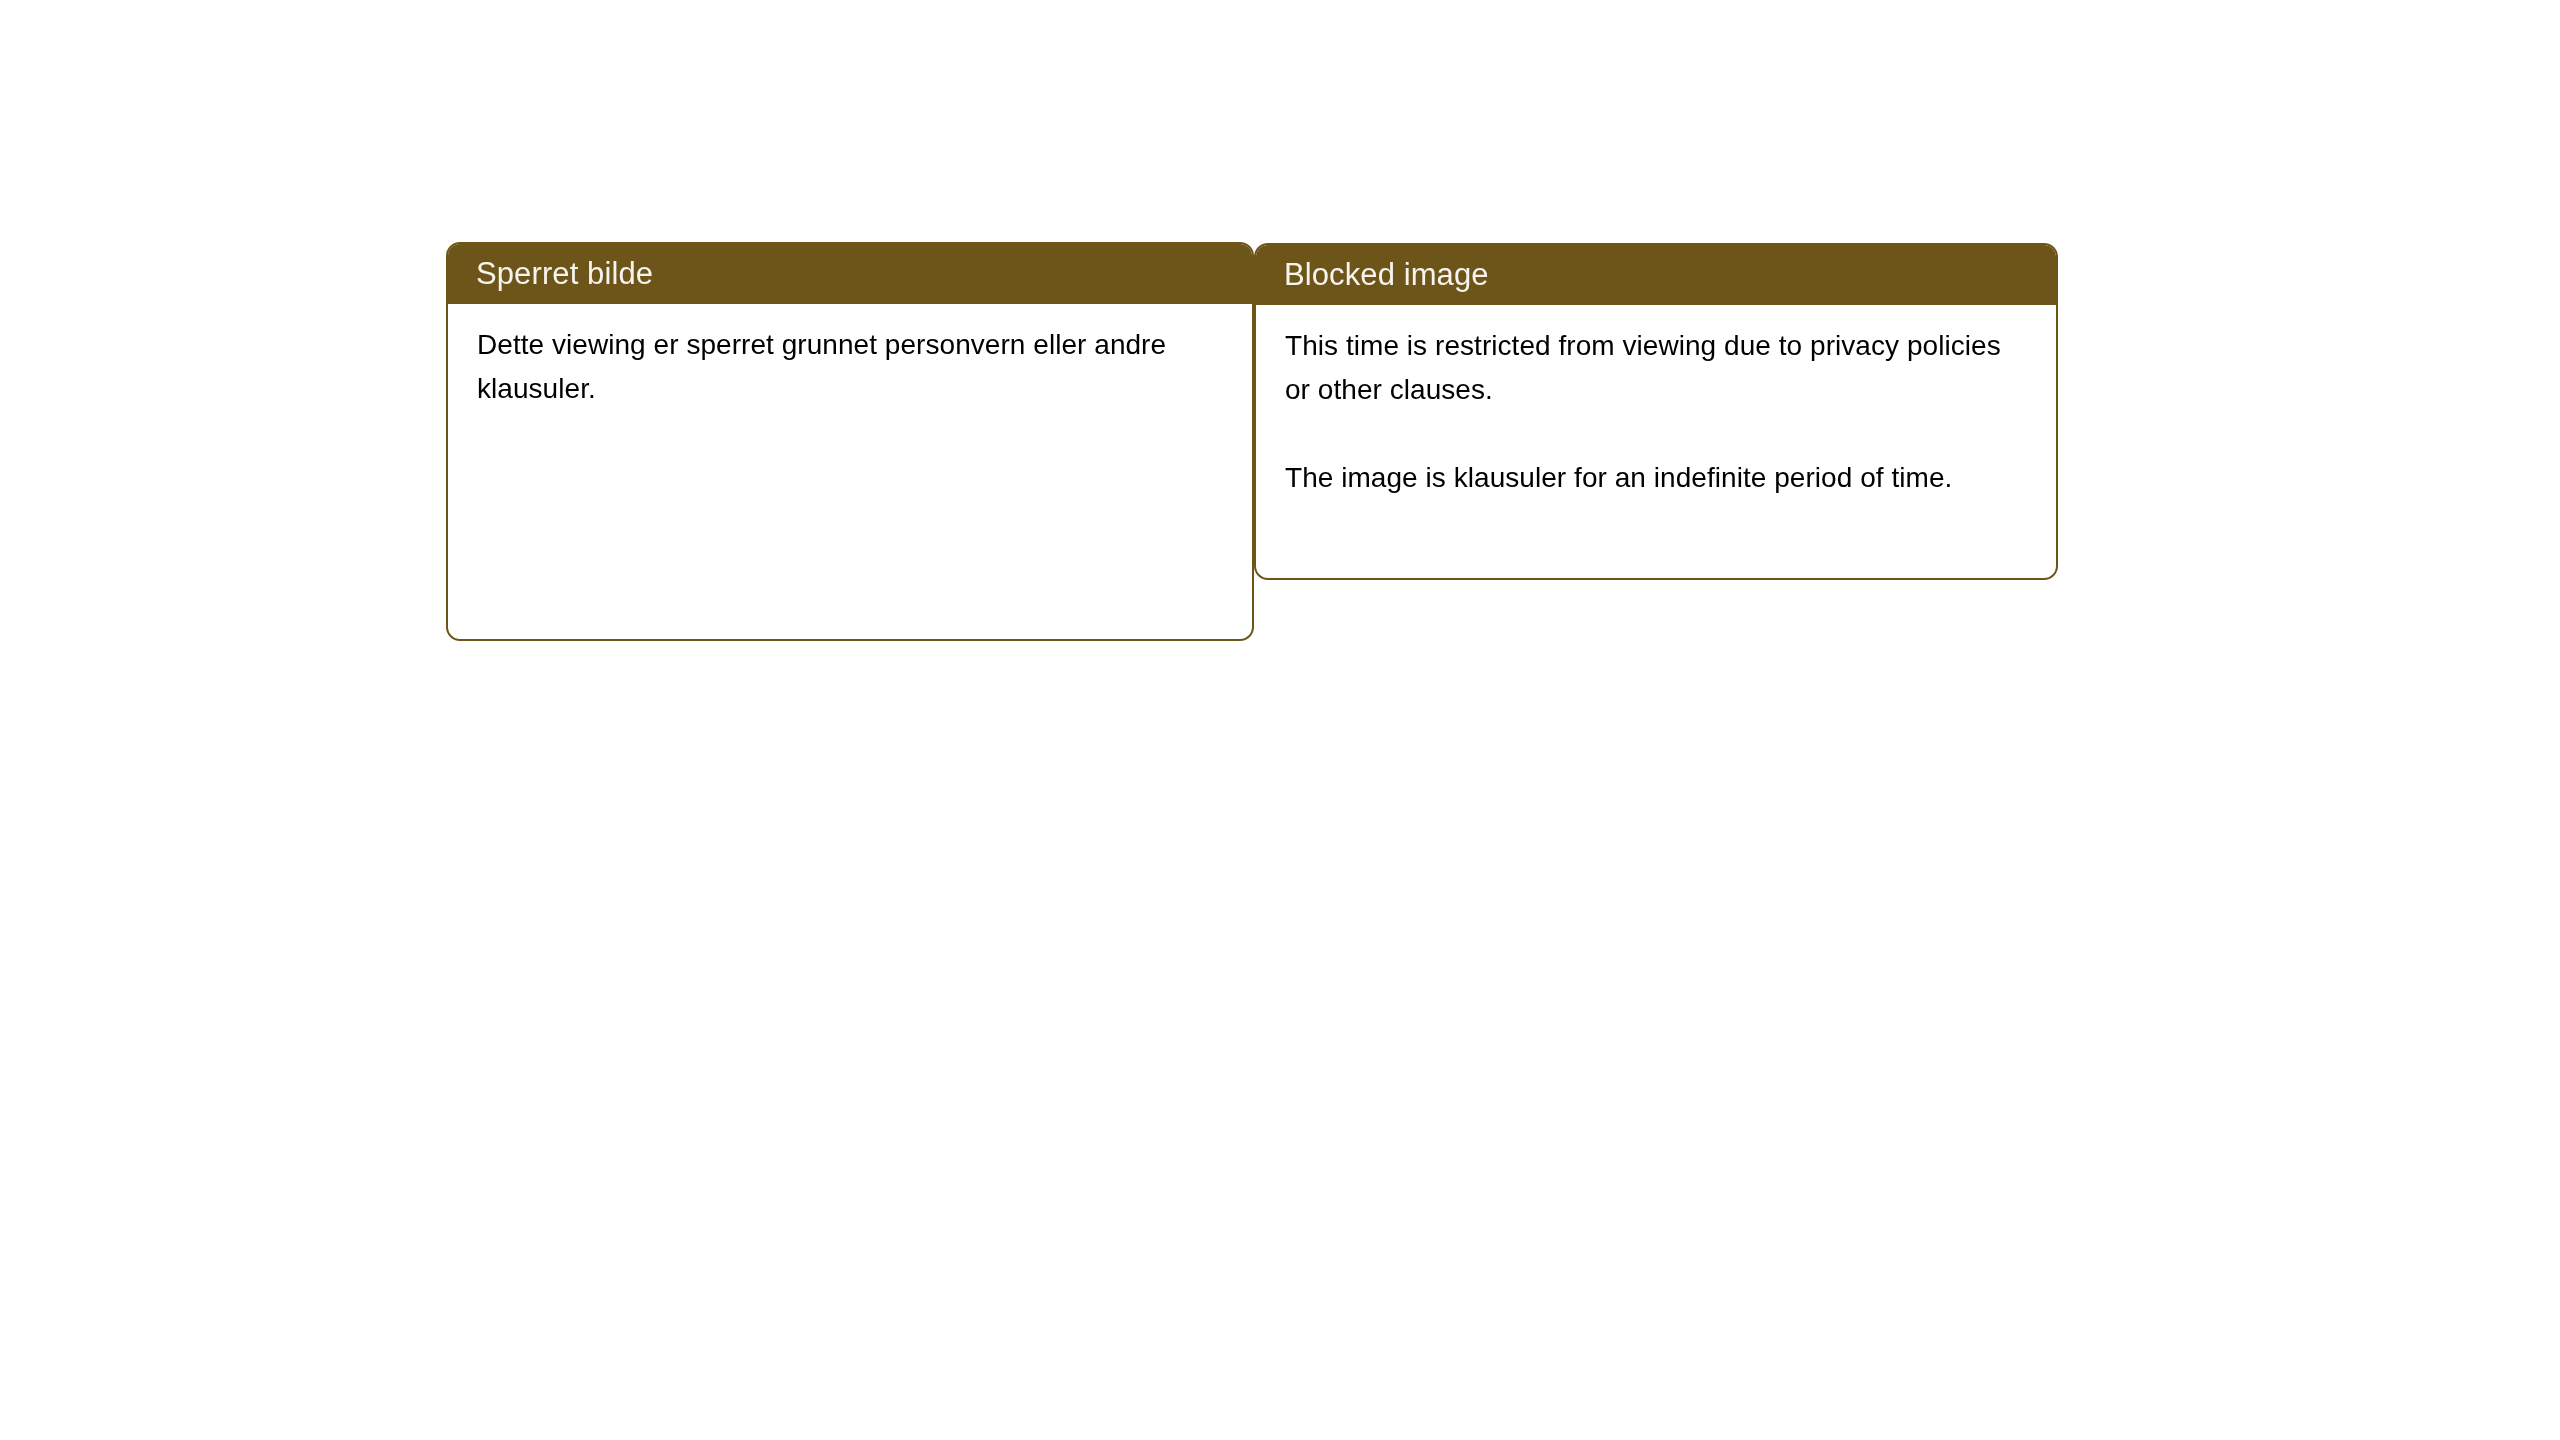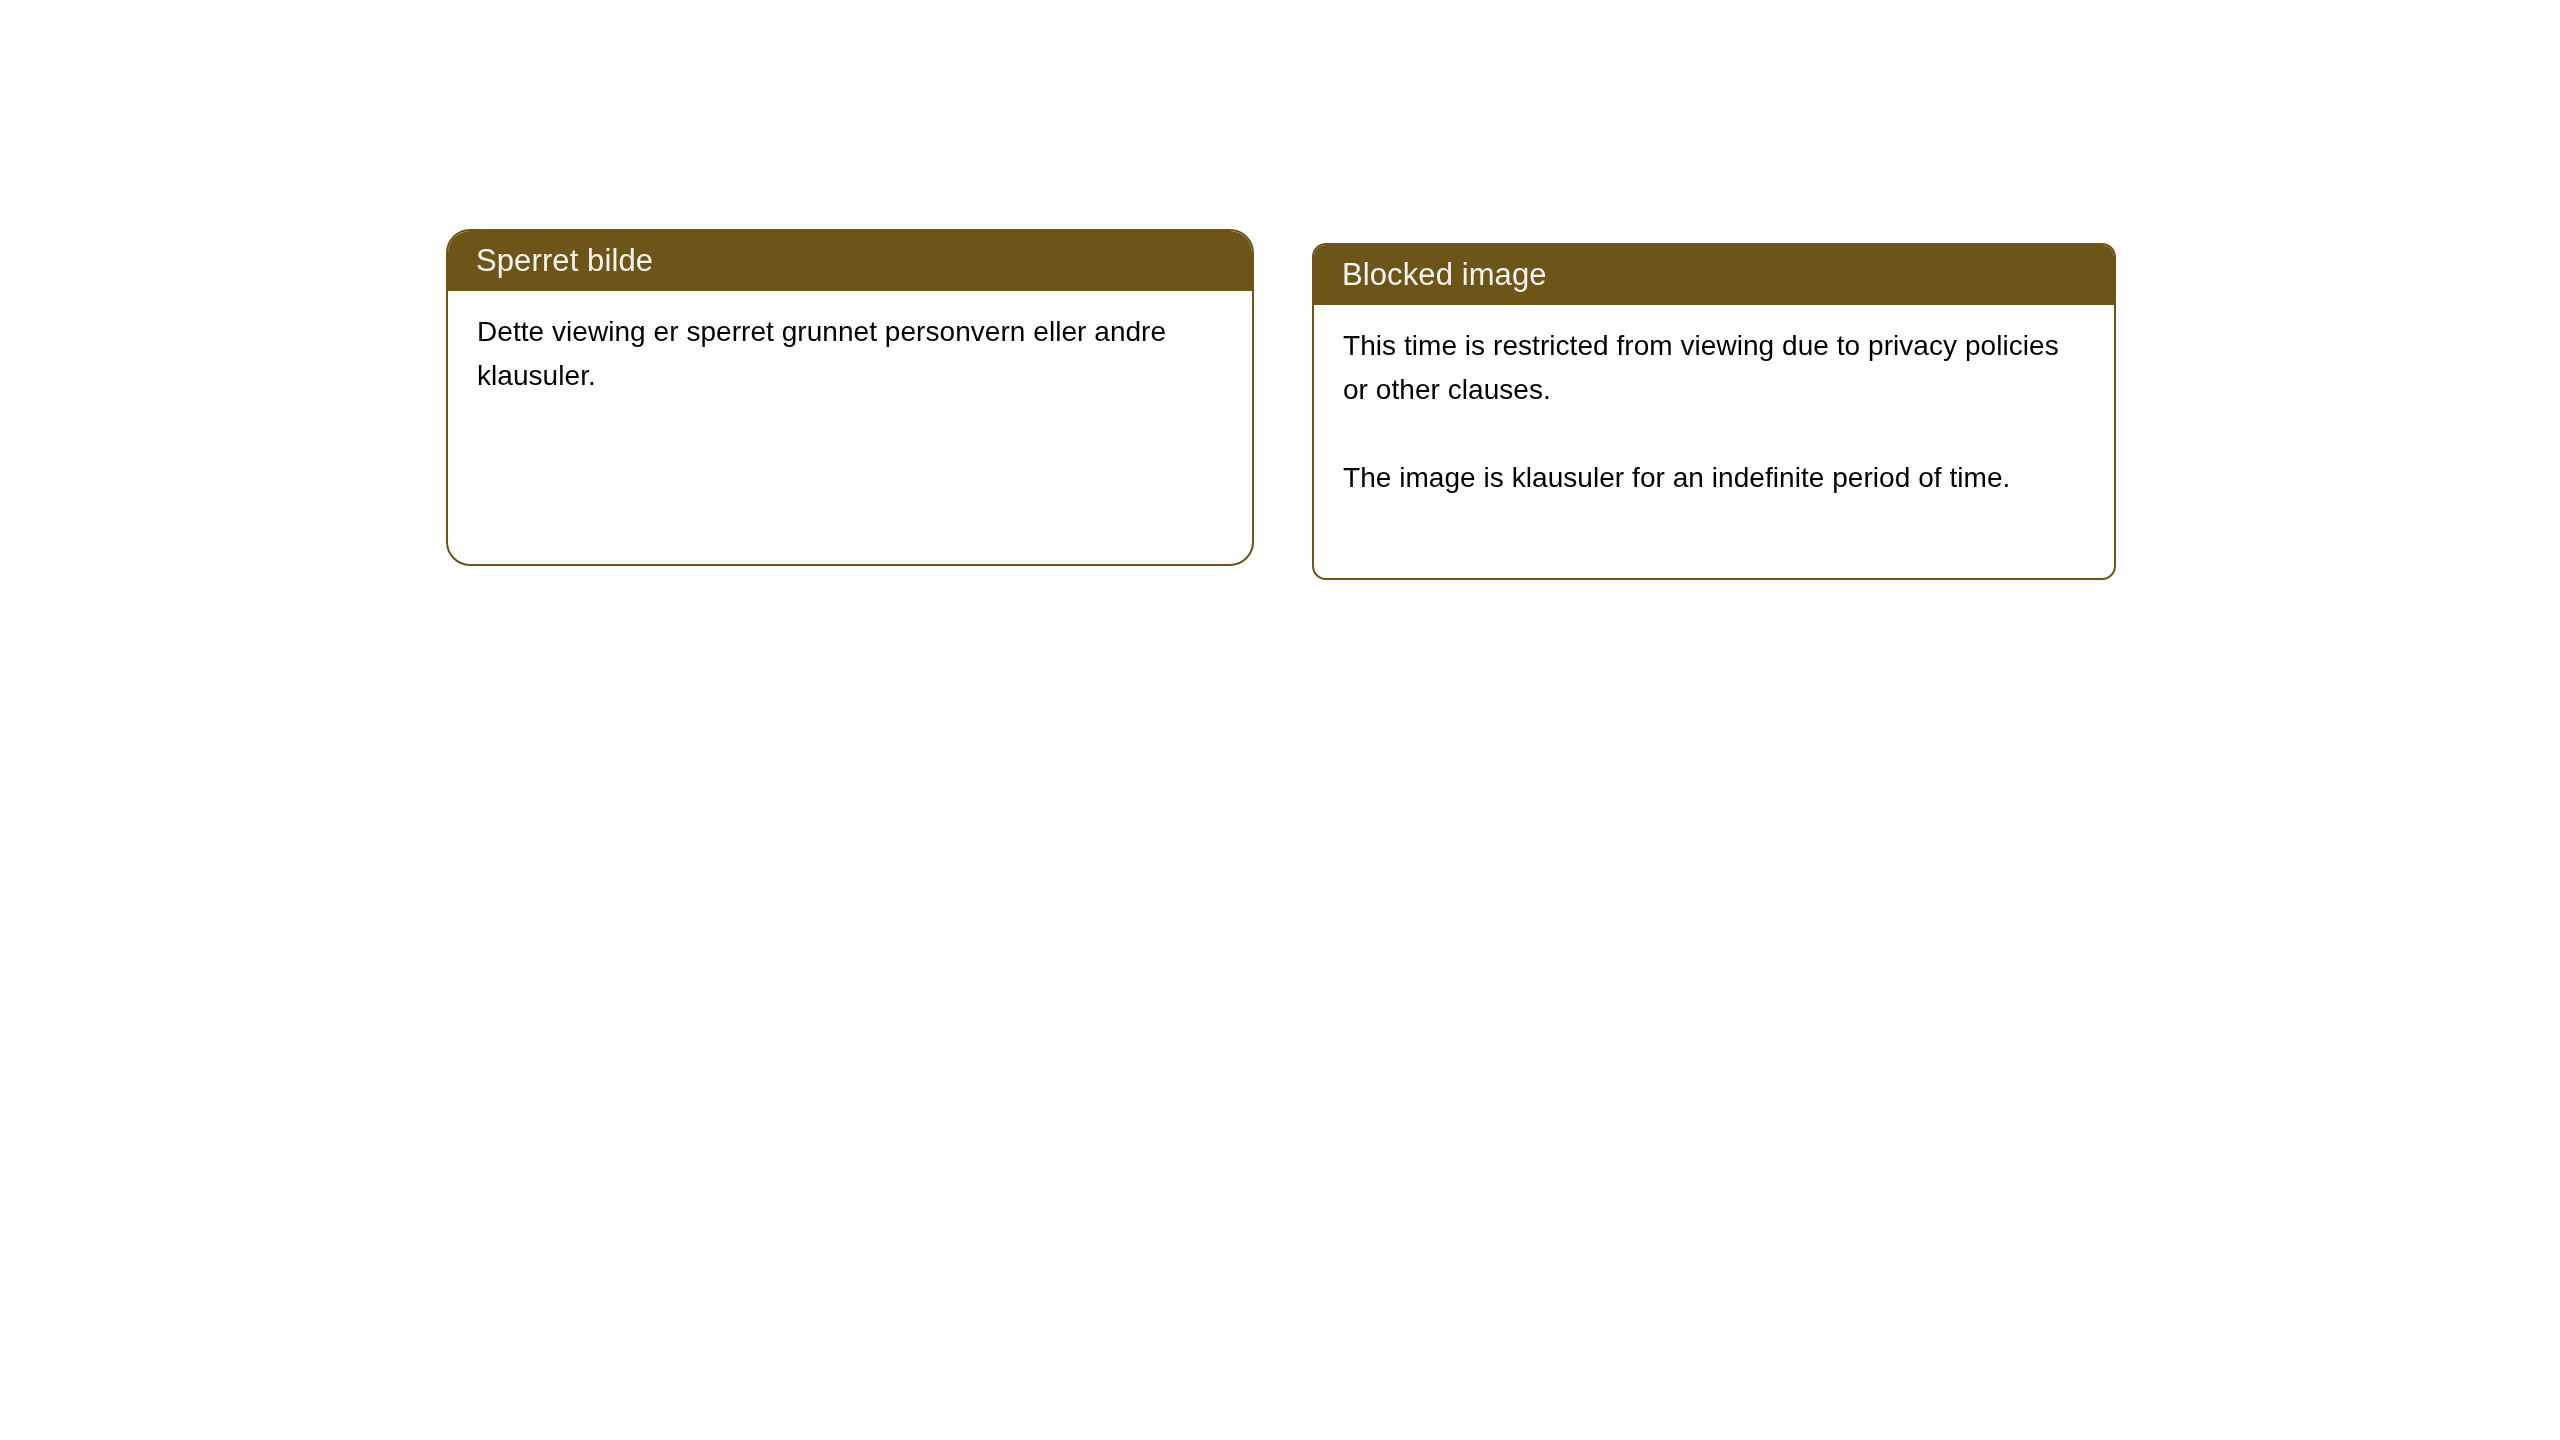--- a/index.html
+++ b/index.html
@@ -29,28 +29,27 @@
     position: absolute;
     box-sizing: border-box;
     background: #ffffff;
     border: 2px solid #6d5519;
     border-radius: 14px;
     overflow: hidden;
   }
 
   .card-no {
     left: 446px;
-    top: 229px;
+    top: 242px;
     width: 808px;
-    height: 337px;
-    border-radius: 24px;
+    height: 399px;
   }
 
   .card-en {
-    left: 1312px;
+    left: 1254px;
     top: 243px;
     width: 804px;
     height: 337px;
   }
 
   .card-header {
     box-sizing: border-box;
     height: 60px;
     background: #6d5519;
     display: flex;

